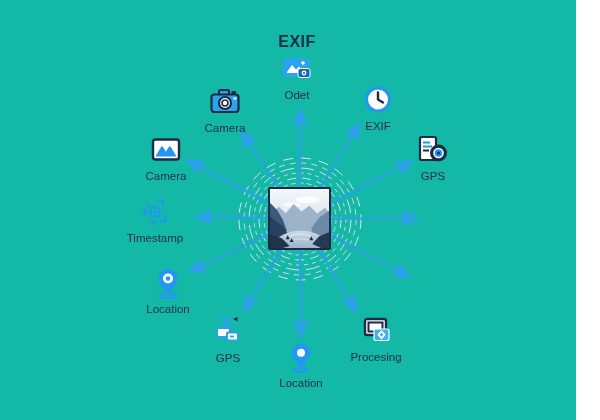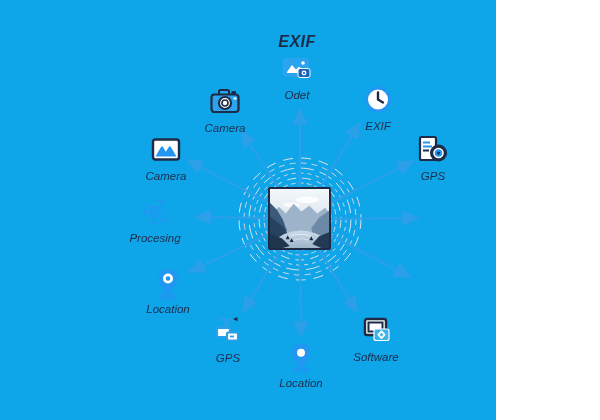--- a/index.html
+++ b/index.html
@@ -1,19 +1,18 @@
 <!DOCTYPE html>
 <html><head>
 <meta charset="utf-8">
 <style>
   html,body{margin:0;padding:0;background:#ffffff;}
   .canvas{
-    position:relative;width:496px;height:420px;overflow:hidden;background:#0ea5e9;
+    position:relative;width:576px;height:420px;overflow:hidden;background:#14b8a6;
     font-family:"Liberation Sans", sans-serif;
-    font-style:italic;
   }
   .bg-layer{position:absolute;left:0;top:0;width:600px;height:420px;}
   .title{
     position:absolute;left:237px;top:33px;width:120px;text-align:center;
     font-size:16px;font-weight:bold;letter-spacing:.5px;color:#1d2b47;
   }
   .node{
     position:absolute;width:90px;display:flex;flex-direction:column;align-items:center;gap:3px;
   }
   .node .icon{width:34px;height:34px;display:block;}
@@ -133,21 +132,21 @@
 
 
 
   <div class="node" style="left:331px;top:314px;">
     <svg class="icon" viewBox="0 0 34 34">
       <rect x="6" y="5" width="21" height="16" rx="2" fill="#ffffff" stroke="#1d2b47" stroke-width="2.4"></rect>
       <rect x="9.5" y="8.5" width="14" height="9" fill="#ffffff" stroke="#1d2b47" stroke-width="2"></rect>
       <rect x="15" y="15" width="15" height="11.5" rx="2" fill="#3bb3ec" stroke="#ffffff" stroke-width="1.2"></rect>
       <path d="M22.5,17.3 L25.6,20.7 L22.5,24.1 L19.4,20.7 Z" fill="none" stroke="#ffffff" stroke-width="1.8" stroke-linejoin="round"></path>
     </svg>
-    <span class="lbl">Software</span>
+    <span class="lbl">Procesing</span>
   </div>
 
   <div class="node" style="left:256px;top:340px;">
     <svg class="icon" viewBox="0 0 34 34">
       <path d="M17,3.5 C11.8,3.5 7.8,7.5 7.8,12.7 C7.8,19 17,27.5 17,27.5 C17,27.5 26.2,19 26.2,12.7 C26.2,7.5 22.2,3.5 17,3.5 Z" fill="#2196f3"></path>
       <circle cx="17" cy="12.7" r="4" fill="#ffffff"></circle>
       <ellipse cx="17" cy="29.8" rx="7" ry="2" fill="none" stroke="#2196f3" stroke-width="2"></ellipse>
     </svg>
     <span class="lbl">Location</span>
   </div>
@@ -177,21 +176,21 @@
   <div class="node" style="left:110px;top:195px;">
     <svg class="icon" viewBox="0 0 34 34">
       <rect x="12.5" y="12.5" width="9" height="9" rx="2" fill="none" stroke="#2196f3" stroke-width="2.2"></rect>
       <circle cx="17" cy="17" r="1.6" fill="#2196f3"></circle>
       <path d="M4.5,17 h5 M7,14.5 v5" stroke="#2196f3" stroke-width="2.2" stroke-linecap="round"></path>
       <path d="M19,6 h6 v6" fill="none" stroke="#2196f3" stroke-width="2.2" stroke-linejoin="round"></path>
       <path d="M27.5,20 v6 h-6" fill="none" stroke="#2196f3" stroke-width="2.2" stroke-linejoin="round"></path>
       <path d="M13.5,27.5 h4 M15.5,25.5 v4" stroke="#2196f3" stroke-width="2" stroke-linecap="round"></path>
       <path d="M9,9.5 L11.5,12" stroke="#2196f3" stroke-width="2" stroke-linecap="round"></path>
     </svg>
-    <span class="lbl">Procesing</span>
+    <span class="lbl">Timestamp</span>
   </div>
 
   <div class="node" style="left:121px;top:133px;">
     <svg class="icon" viewBox="0 0 34 34">
       <rect x="4" y="6.5" width="26" height="20" rx="2.5" fill="#ffffff" stroke="#1d2b47" stroke-width="2.4"></rect>
       <path d="M6.5,23.5 L12,14 Q13,12.3 14,14 L16.8,18.8 L19.8,14 Q20.8,12.3 21.8,14 L27.5,23.5 Z" fill="#2196f3"></path>
     </svg>
     <span class="lbl">Camera</span>
   </div>
 

